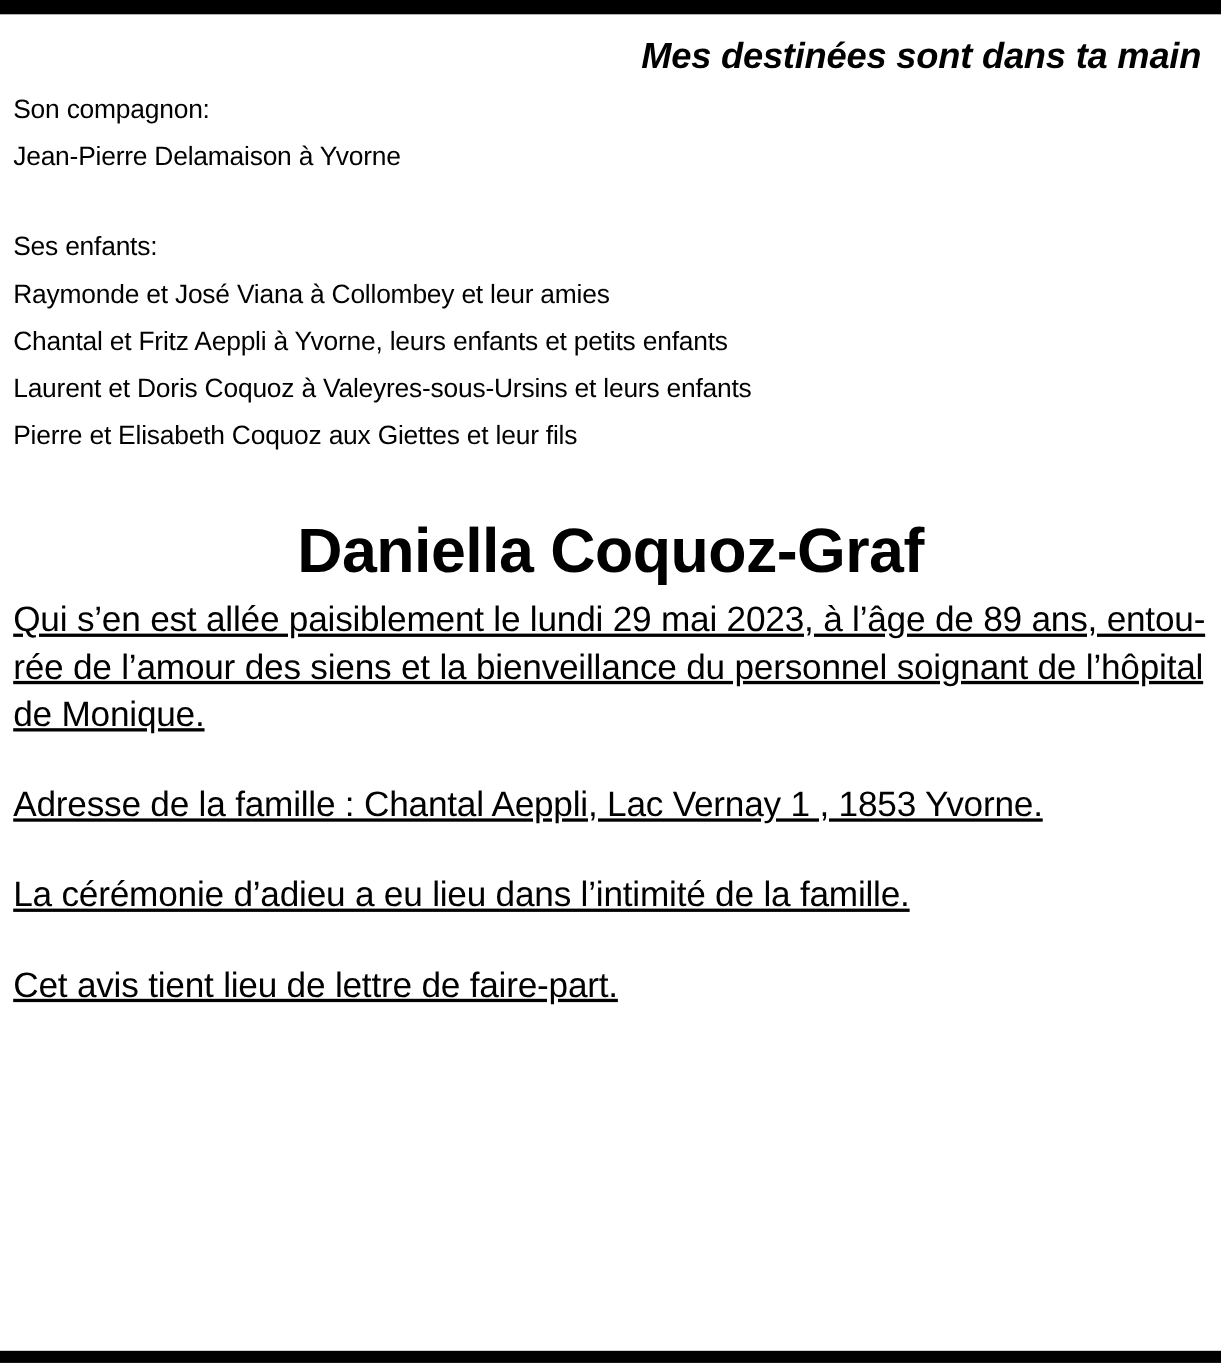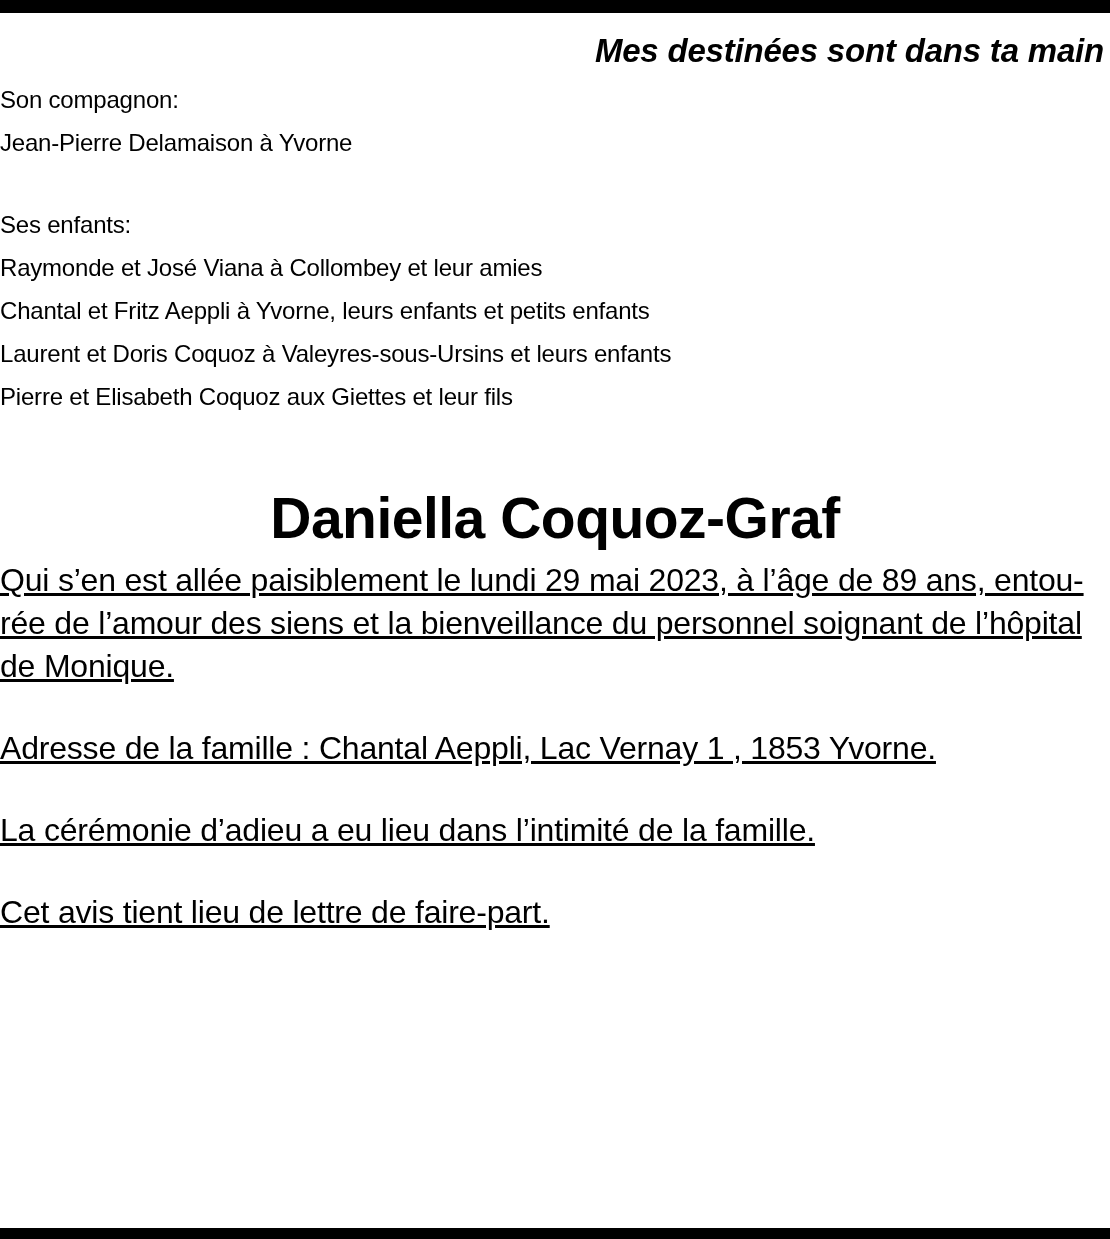--- a/index.html
+++ b/index.html
@@ -33,21 +33,21 @@
     bottom: 0;
     width: 1110px;
     height: 11px;
     background: #000000;
   }
   .inner {
     position: absolute;
     left: 0;
     top: 13px;
     width: 1110px;
-    padding: 0 0;
+    padding: 0 12px;
     box-sizing: border-box;
   }
   .epigraph {
     text-align: right;
     font-style: italic;
     font-weight: bold;
     font-size: 33px;
     line-height: 39px;
     letter-spacing: -0.2px;
     padding-top: 18px;
@@ -69,21 +69,21 @@
   }
   .gap-small {
     height: 8px;
   }
   .deceased-name {
     text-align: center;
     font-weight: bold;
     font-size: 57px;
     line-height: 70px;
     letter-spacing: -0.5px;
-    margin-top: 26px;
+    margin-top: 9px;
     margin-bottom: 6px;
   }
   .para {
     font-size: 32px;
     line-height: 43px;
     letter-spacing: -0.2px;
     max-width: 1104px;
   }
   .para-nowrap {
     white-space: nowrap;

